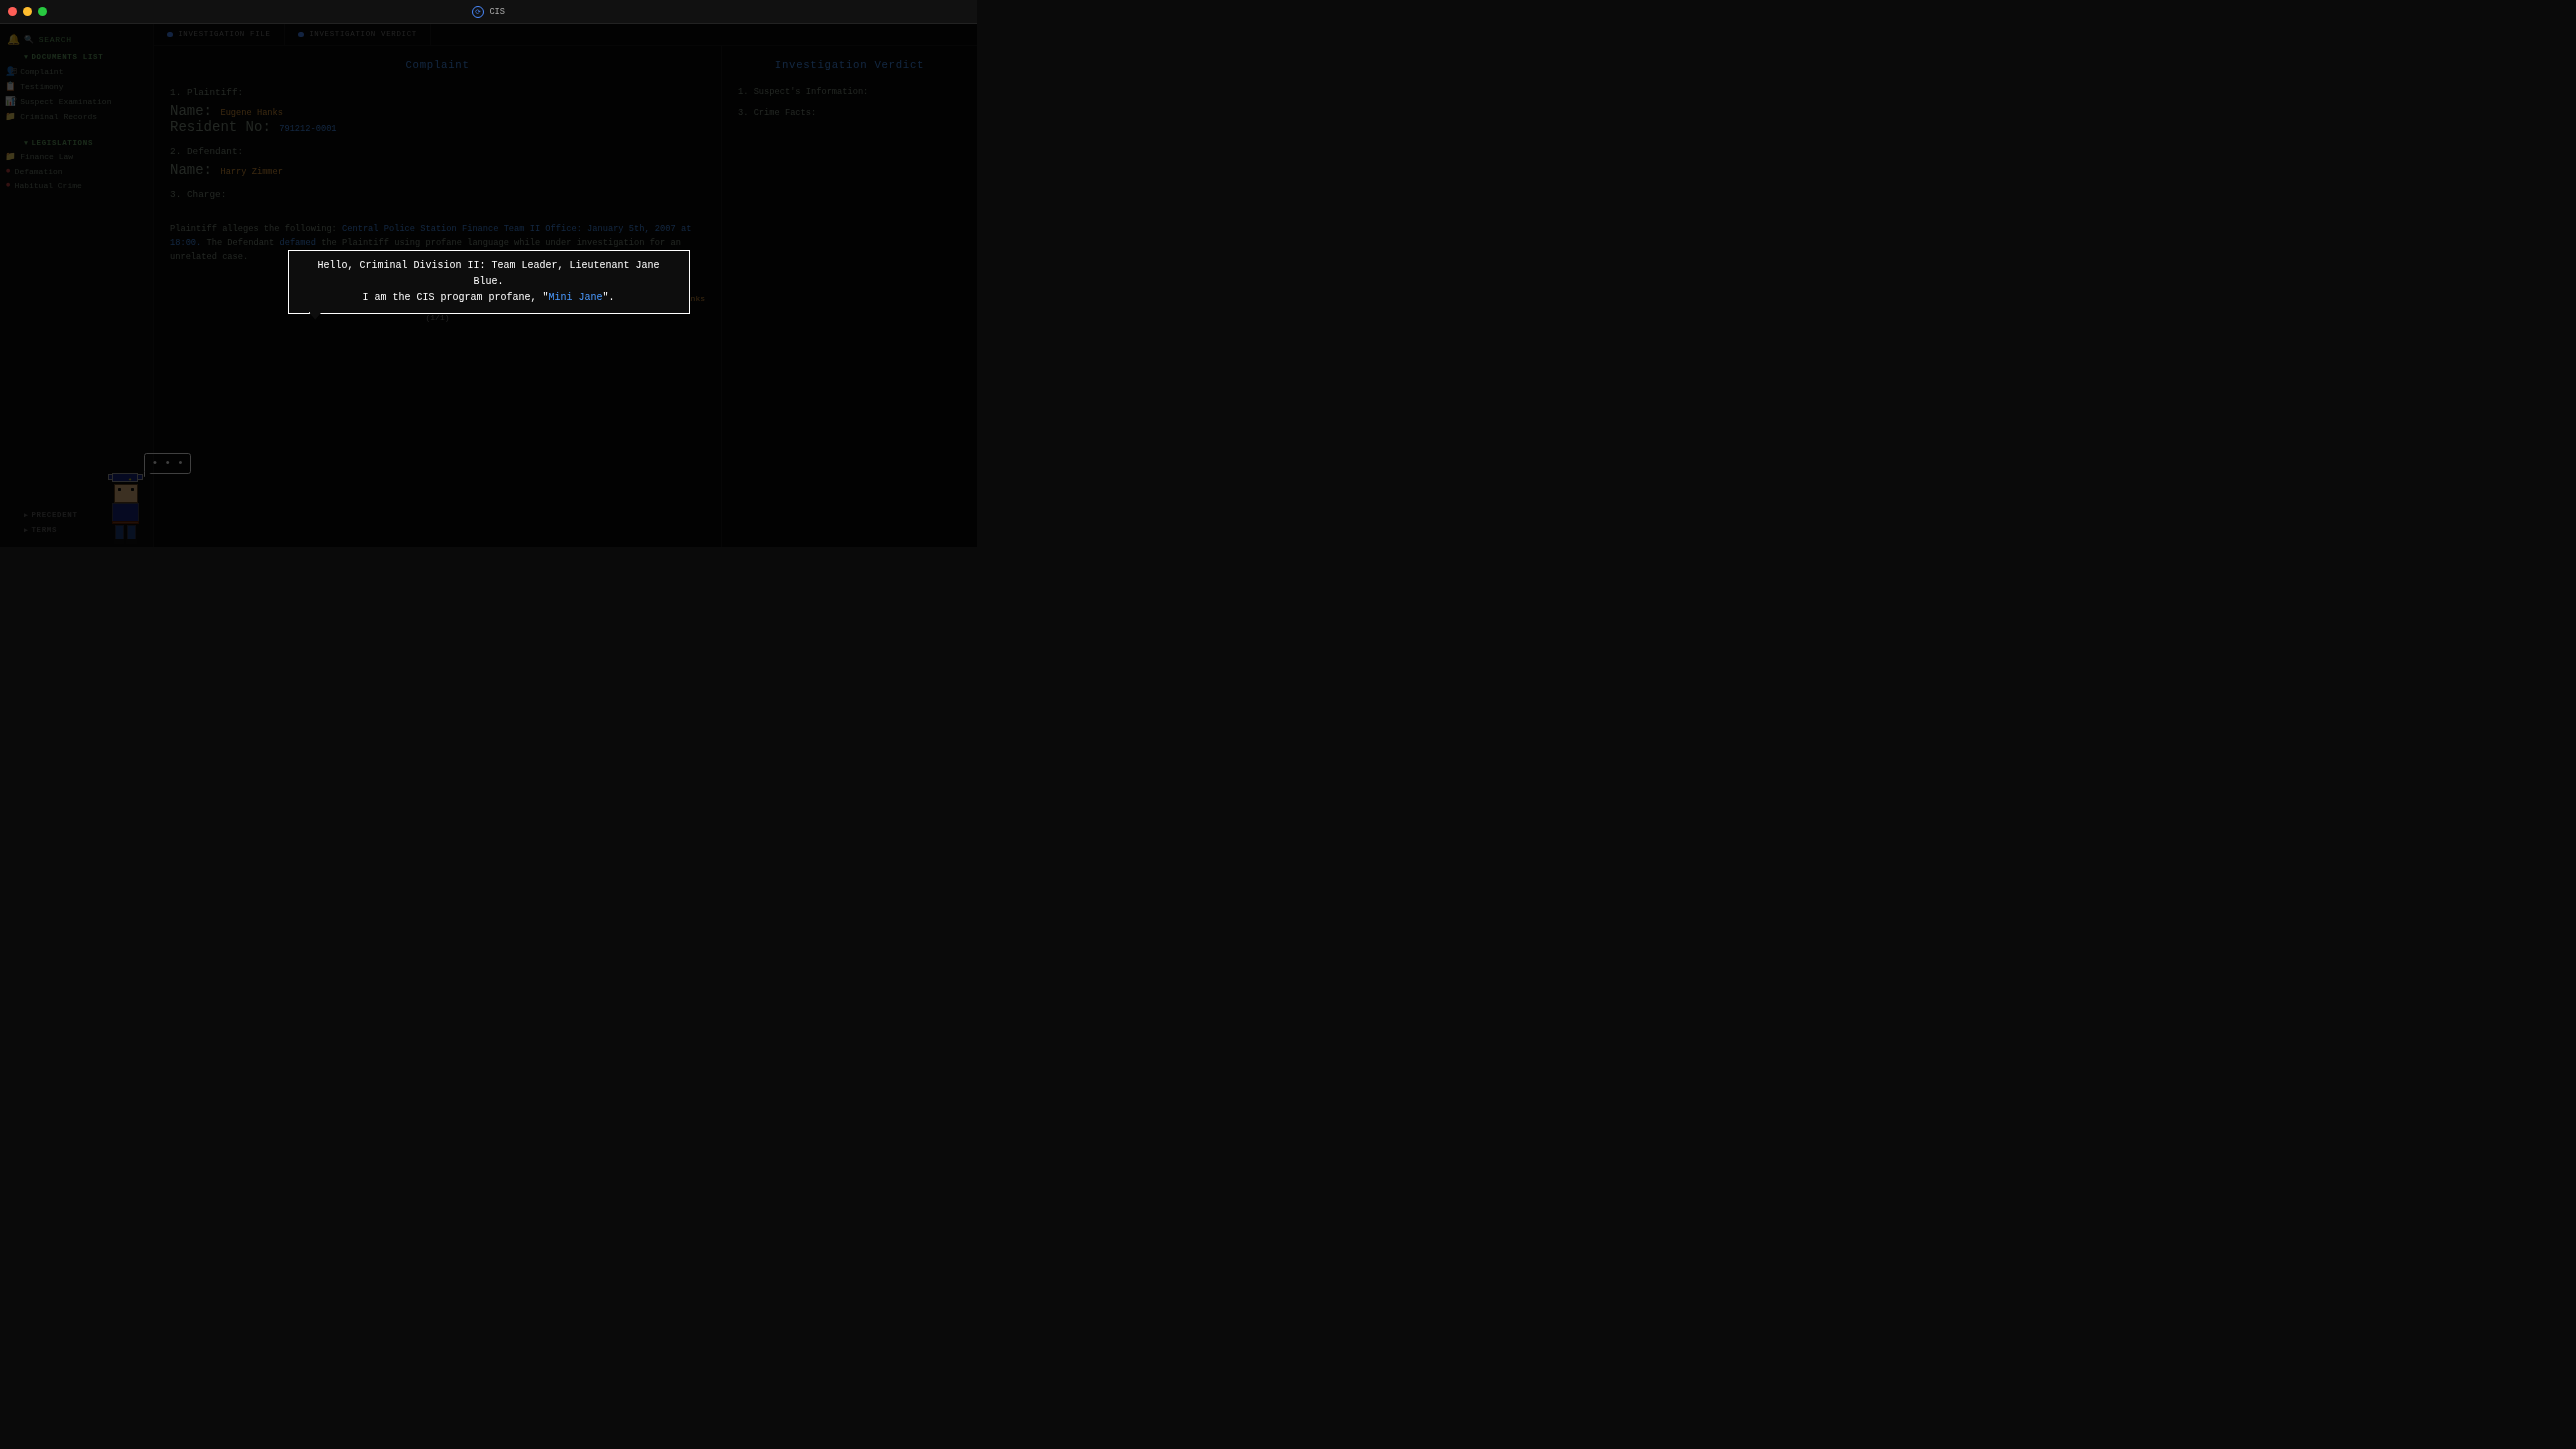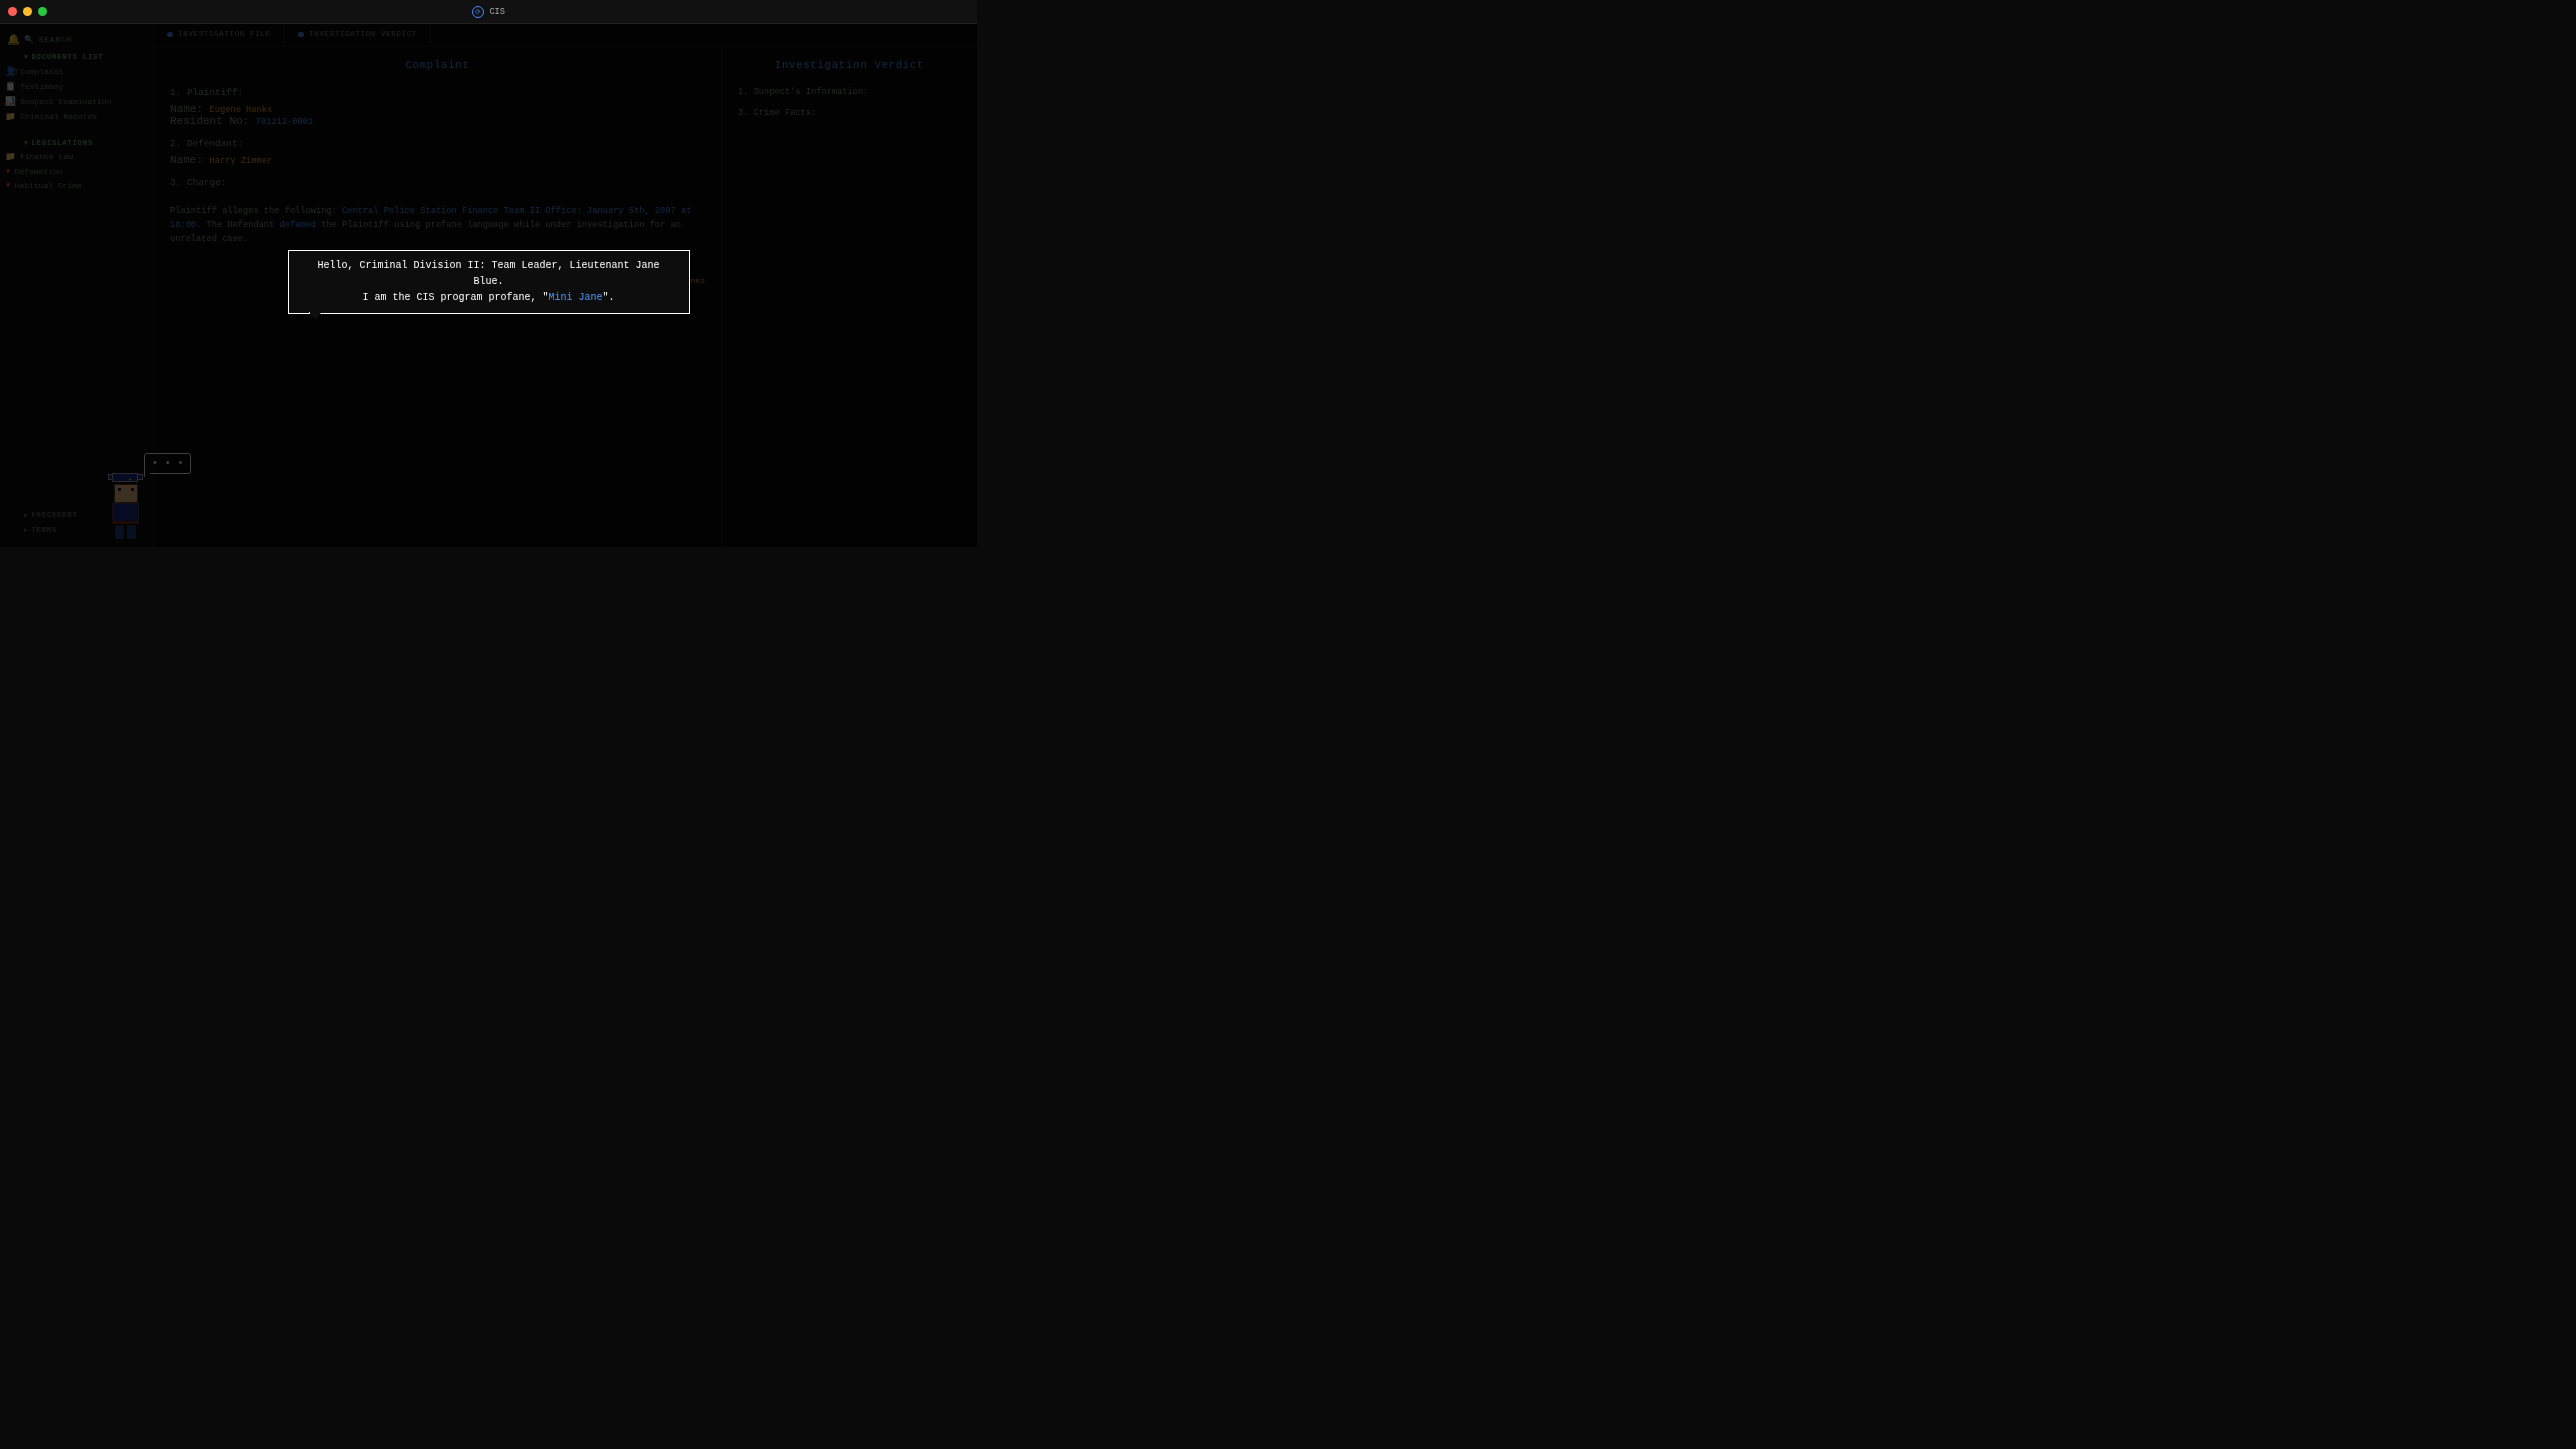--- a/index.html
+++ b/index.html
@@ -224,39 +224,39 @@
     }
 
     .doc-section-number {
       color: #8a9a8a;
       font-size: 9.4px;
       margin-bottom: 5.4px;
     }
 
     .doc-field-label {
       color: #8a9a8a;
-      font-size: 11px;
+      font-size: 14px;
       display: inline;
     }
 
     .doc-field-value {
       color: #e8a040;
       font-size: 8.7px;
       display: inline;
     }
 
     .doc-field-value.blue {
       color: #4a9aff;
     }
 
     .doc-paragraph {
       color: #8a9a8a;
       font-size: 8.7px;
       line-height: 1.6;
-      margin-top: 17px;
+      margin-top: 23px;
     }
 
     .highlighted-location {
       color: #4a9aff;
     }
 
     .highlighted-defamed {
       color: #4a9aff;
     }
 

